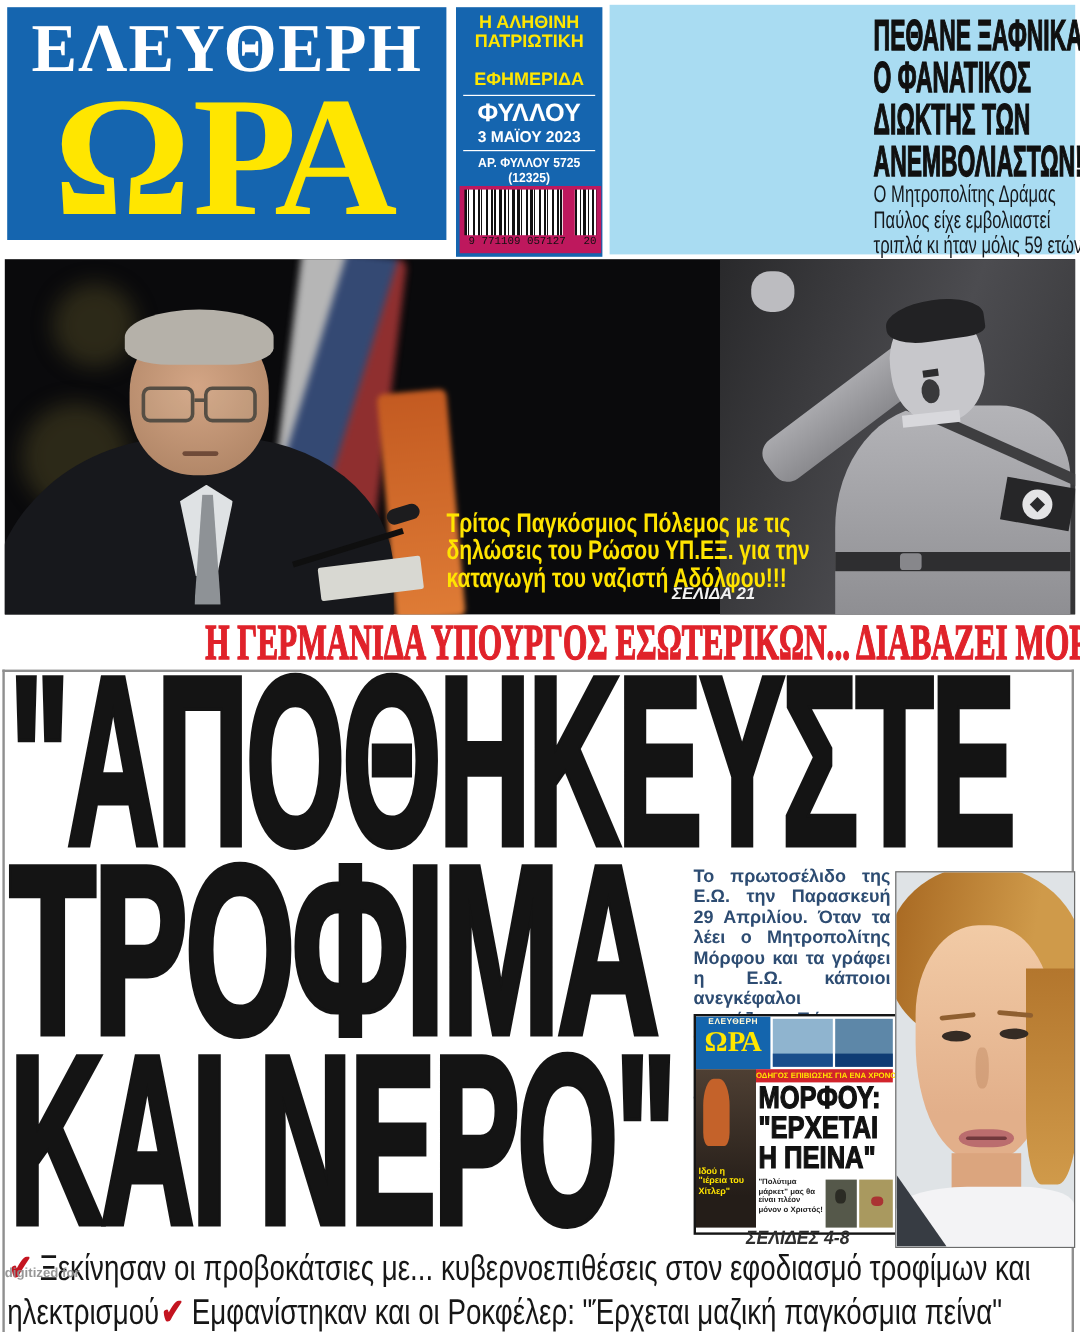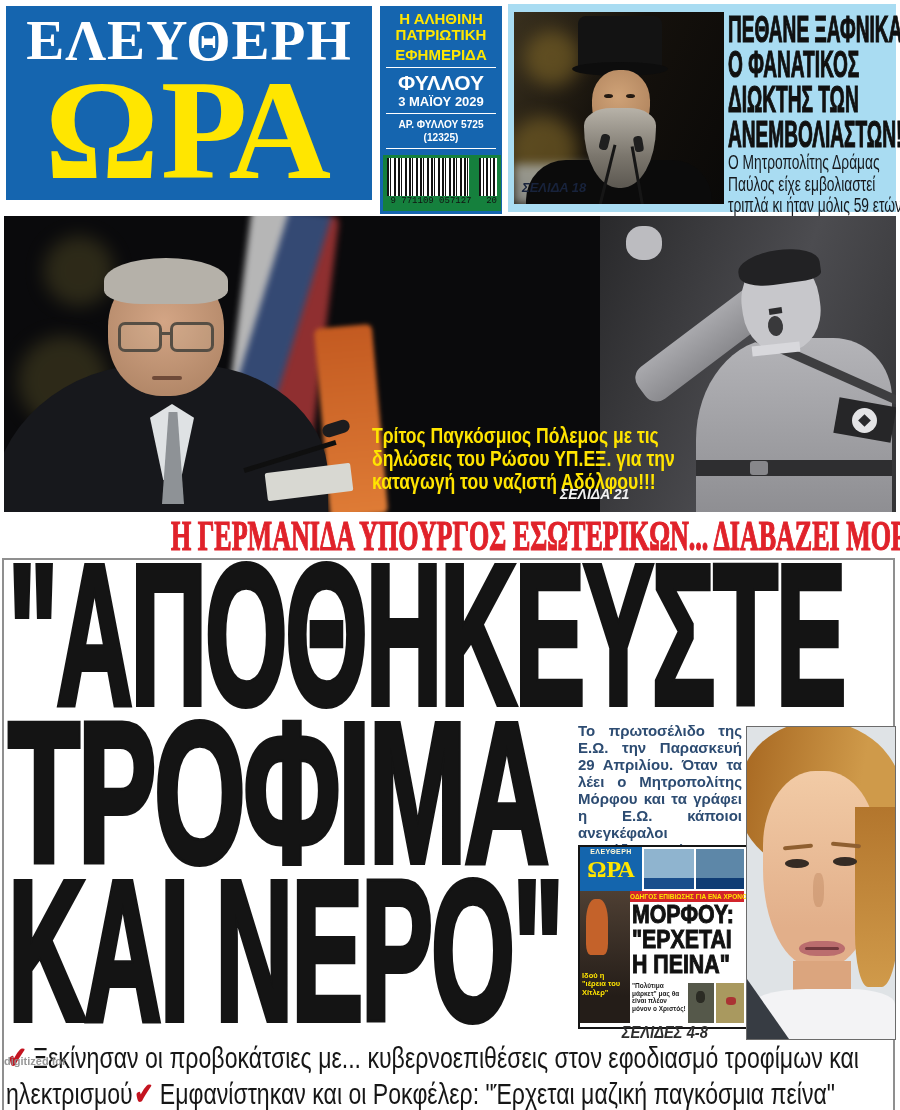--- a/index.html
+++ b/index.html
@@ -17,21 +17,21 @@
                font-size:142px;line-height:120px;letter-spacing:2px;}
 
   
   .infobox{left:380px;top:6px;width:122px;height:208px;background:#1565af;text-align:center;color:#fff;}
   .slogan{margin-top:5px;color:#ffe600;font-weight:700;font-size:15px;line-height:16px;}
   .hr{height:1px;background:#ffffff;margin:4px 6px;}
   .day{font-weight:700;font-size:21px;line-height:22px;}
   .date{font-weight:700;font-size:13px;line-height:15px;}
   .issue{font-weight:700;font-size:11px;line-height:13px;transform:scaleX(.92);transform-origin:center;}
   .price{font-weight:700;font-size:15px;line-height:17px;}
-  .barcode-panel{position:absolute;left:3px;right:1px;bottom:3px;height:56px;background:#15803d;padding-left:44px;}
+  .barcode-panel{position:absolute;left:3px;right:1px;bottom:3px;height:56px;background:#be185d;padding-left:44px;}
   .bars{position:absolute;left:4px;top:3px;width:82px;height:38px;
         background:repeating-linear-gradient(90deg,#111 0 2px,#fff 2px 3px,#111 3px 4px,#fff 4px 7px,#111 7px 9px,#fff 9px 11px);}
   .bars2{position:absolute;right:4px;top:3px;width:18px;height:38px;
         background:repeating-linear-gradient(90deg,#111 0 2px,#fff 2px 4px,#111 4px 5px,#fff 5px 7px);}
   .bdigits{position:absolute;left:0;top:41px;width:96px;font-family:"Liberation Mono",monospace;
            font-size:9px;color:#111;text-align:center;}
   .bsuffix{position:absolute;right:4px;top:41px;font-family:"Liberation Mono",monospace;font-size:9px;color:#111;}
 
   
   .bishop-panel{left:508px;top:4px;width:388px;height:208px;background:#a9dcf2;}
@@ -165,54 +165,37 @@
 <div class="page">
 
   <div class="abs masthead">
     <div class="mast-top">ΕΛΕΥΘΕΡΗ</div>
     <div class="mast-bottom">ΩΡΑ</div>
   </div>
 
   <div class="abs infobox">
     <div class="slogan">Η ΑΛΗΘΙΝΗ</div>
     <div class="slogan" style="margin-top:0">ΠΑΤΡΙΩΤΙΚΗ</div>
-    <div class="slogan" style="margin-top:4px">ΕΦΗΜΕΡΙΔΑ</div>
+    <div class="slogan" style="margin-top:16px">ΕΦΗΜΕΡΙΔΑ</div>
     <div class="hr"></div>
     <div class="day">ΦΥΛΛΟΥ</div>
-    <div class="date">3 ΜΑΪΟΥ 2029</div>
+    <div class="date">3 ΜΑΪΟΥ 2023</div>
     <div class="hr"></div>
     <div class="issue">ΑΡ. ΦΥΛΛΟΥ 5725 (12325)</div>
     <div class="hr"></div>
     <div class="price">ΤΙΜΗ 1 ΕΥΡΩ</div>
     <div class="barcode-panel">
       <div class="bars"></div>
       <div class="bars2"></div>
       <div class="bdigits">9 771109 057127</div>
       <div class="bsuffix">20</div>
     </div>
   </div>
 
   <div class="abs bishop-panel">
-    <div class="bishop-photo">
-      <div class="glow" style="left:10px;top:18px;width:56px;height:56px;"></div>
-      <div class="glow" style="left:-6px;top:104px;width:70px;height:70px;"></div>
-      <div class="b-lectern"></div>
-      <div class="b-hat"></div>
-      <div class="b-brim"></div>
-      <div class="b-face"></div>
-      <div class="b-eye" style="left:90px;top:82px;"></div>
-      <div class="b-eye" style="left:112px;top:82px;"></div>
-      <div class="b-robe"></div>
-      <div class="b-beard"></div>
-      <div class="b-mic" style="left:92px;top:132px;transform:rotate(14deg);"></div>
-      <div class="b-mictip" style="left:86px;top:122px;transform:rotate(14deg);"></div>
-      <div class="b-mic" style="left:122px;top:134px;transform:rotate(-10deg);"></div>
-      <div class="b-mictip" style="left:120px;top:124px;transform:rotate(-10deg);"></div>
-      <div class="abs page-ref" style="left:8px;top:168px;">ΣΕΛΙΔΑ 18</div>
-    </div>
     <div class="abs" style="left:220px;top:8px;">
       <div class="bishop-headline-line nw cx">ΠΕΘΑΝΕ ΞΑΦΝΙΚΑ</div>
       <div class="bishop-headline-line nw cx">Ο ΦΑΝΑΤΙΚΟΣ</div>
       <div class="bishop-headline-line nw cx">ΔΙΩΚΤΗΣ ΤΩΝ</div>
       <div class="bishop-headline-line nw cx">ΑΝΕΜΒΟΛΙΑΣΤΩΝ!</div>
     </div>
     <div class="abs bishop-sub cx" style="left:220px;top:148px;">Ο Μητροπολίτης Δράμας Παύλος είχε εμβολιαστεί τριπλά κι ήταν μόλις 59 ετών</div>
   </div>
 
   <div class="abs band">

